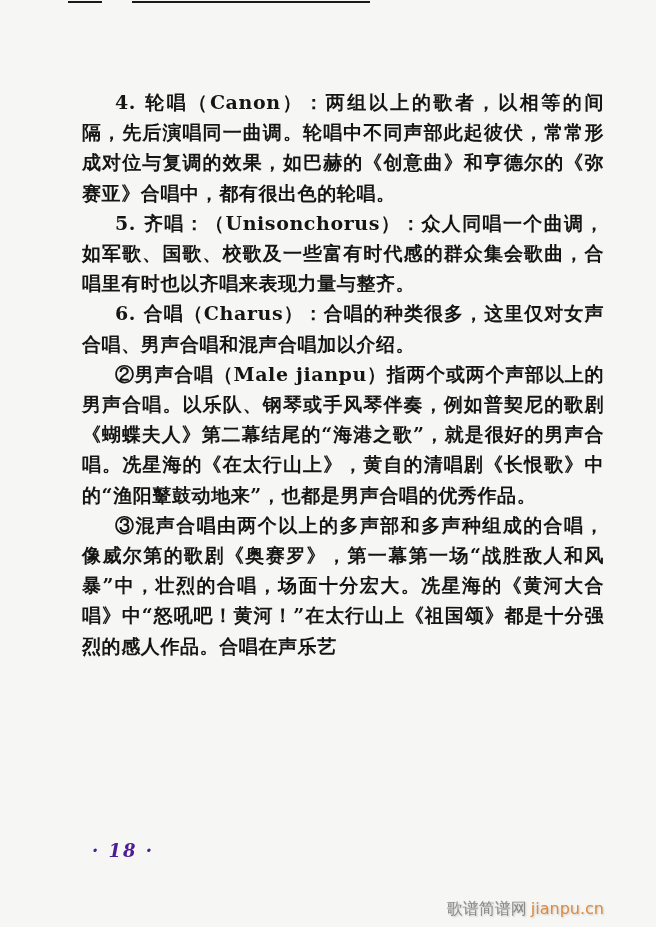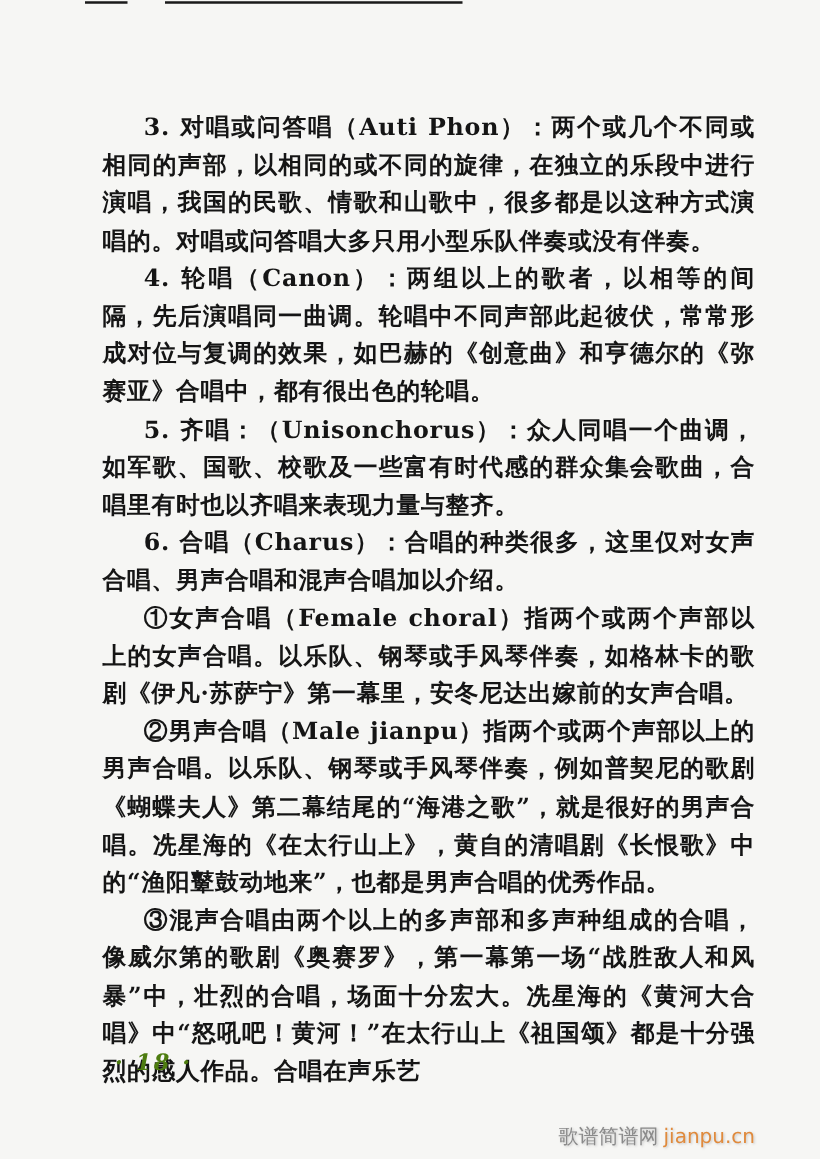--- a/index.html
+++ b/index.html
@@ -41,21 +41,21 @@
       margin-top: 0;
     }
     .page-number {
       position: absolute;
       left: 92px;
       top: 840px;
       font-size: 18px;
       font-weight: bold;
       font-style: italic;
       letter-spacing: 2px;
-      color: #4d7c0f;
+      color: #4c1d95;
     }
     .watermark {
       position: absolute;
       right: 52px;
       top: 899px;
       font-family: "DejaVu Sans", "Liberation Sans", sans-serif;
       font-size: 16px;
       color: #8a8a8a;
       text-shadow: 1px 1px 2px #c8c8c8;
     }
@@ -64,25 +64,23 @@
       margin-left: 4px;
     }
   </style>
 </head>
 <body>
 
 <div class="top-rule" style="left:68px;width:34px;"></div>
 <div class="top-rule" style="left:132px;width:238px;"></div>
 
 <div class="page">
-  <p class="para">3. 对唱或问答唱（Auti Phon）：两个或几个不同或相同的声部，以相同的或不同的旋律，在独立的乐段中进行演唱，我国的民歌、情歌和山歌中，很多都是以这种方式演唱的。对唱或问答唱大多只用小型乐队伴奏或没有伴奏。</p>
   <p class="para">4. 轮唱（Canon）：两组以上的歌者，以相等的间隔，先后演唱同一曲调。轮唱中不同声部此起彼伏，常常形成对位与复调的效果，如巴赫的《创意曲》和亨德尔的《弥赛亚》合唱中，都有很出色的轮唱。</p>
   <p class="para">5. 齐唱：（Unisonchorus）：众人同唱一个曲调，如军歌、国歌、校歌及一些富有时代感的群众集会歌曲，合唱里有时也以齐唱来表现力量与整齐。</p>
   <p class="para">6. 合唱（Charus）：合唱的种类很多，这里仅对女声合唱、男声合唱和混声合唱加以介绍。</p>
-  <p class="para">①女声合唱（Female choral）指两个或两个声部以上的女声合唱。以乐队、钢琴或手风琴伴奏，如格林卡的歌剧《伊凡·苏萨宁》第一幕里，安冬尼达出嫁前的女声合唱。</p>
   <p class="para">②男声合唱（Male jianpu）指两个或两个声部以上的男声合唱。以乐队、钢琴或手风琴伴奏，例如普契尼的歌剧《蝴蝶夫人》第二幕结尾的“海港之歌”，就是很好的男声合唱。冼星海的《在太行山上》，黄自的清唱剧《长恨歌》中的“渔阳鼙鼓动地来”，也都是男声合唱的优秀作品。</p>
   <p class="para">③混声合唱由两个以上的多声部和多声种组成的合唱，像威尔第的歌剧《奥赛罗》，第一幕第一场“战胜敌人和风暴”中，壮烈的合唱，场面十分宏大。冼星海的《黄河大合唱》中“怒吼吧！黄河！”在太行山上《祖国颂》都是十分强烈的感人作品。合唱在声乐艺</p>
 </div>
 
 <div class="page-number">· 18 ·</div>
 
 <div class="watermark">
   <span>歌谱简谱网</span><span class="wm-domain">jianpu.cn</span>
 </div>
 

